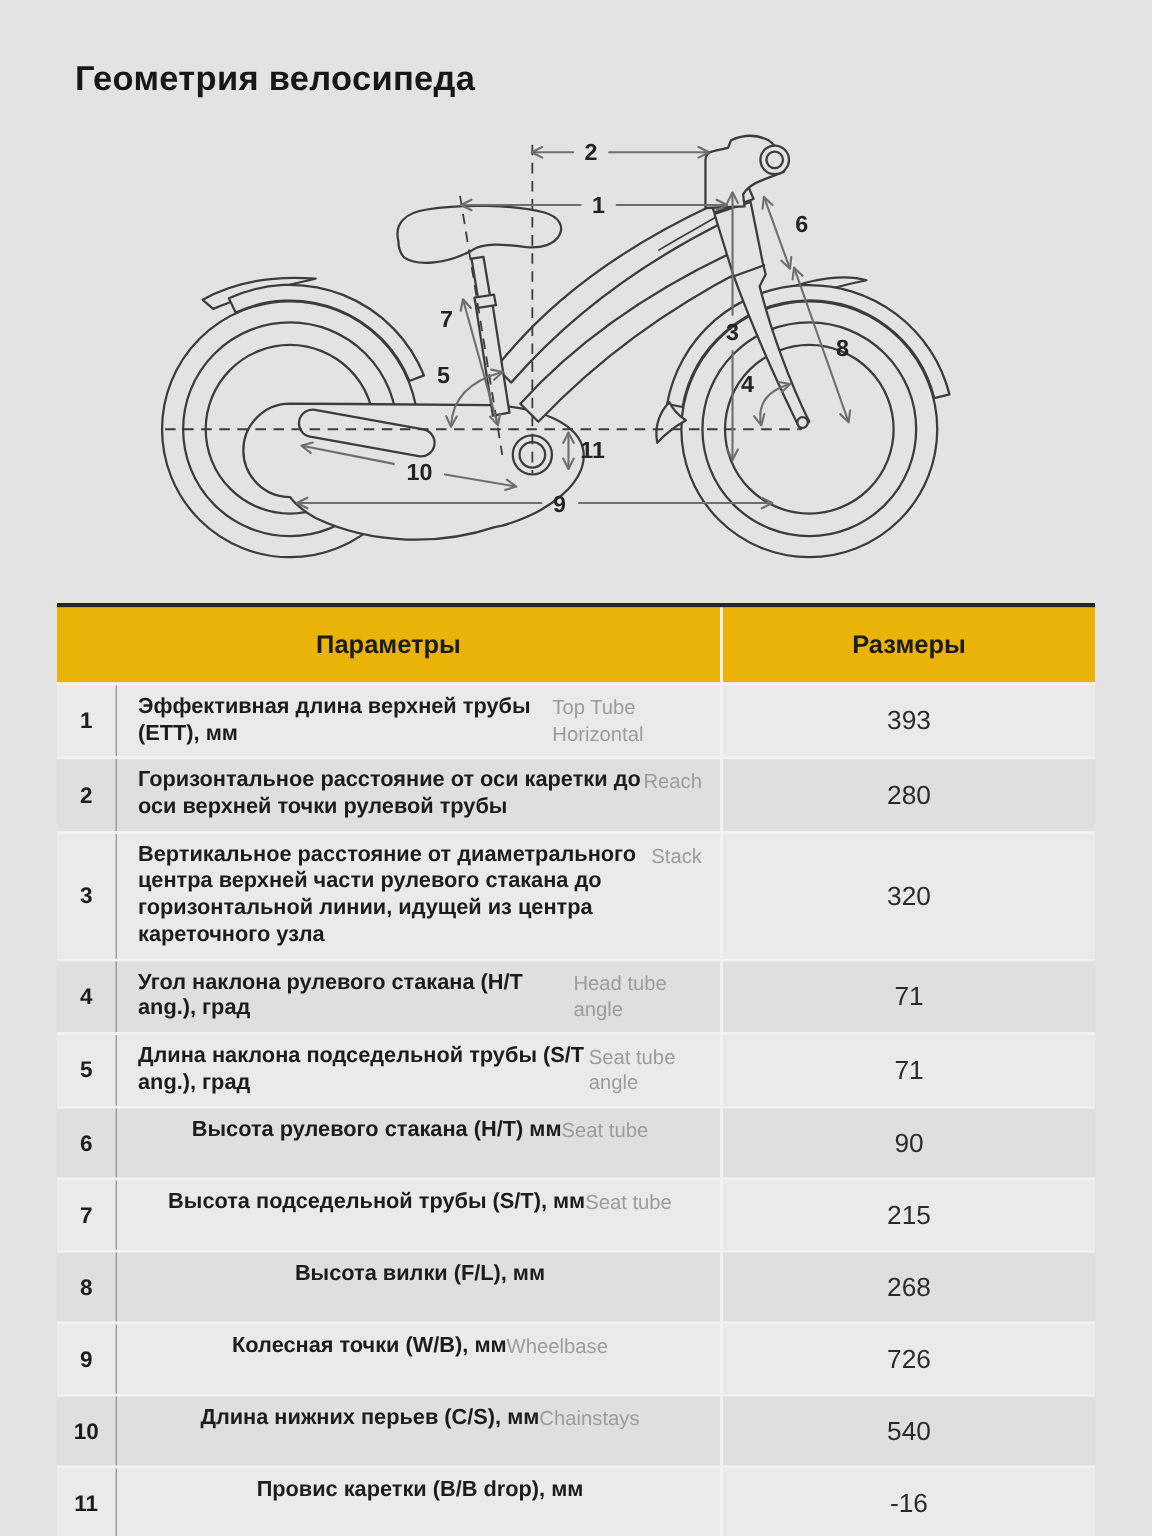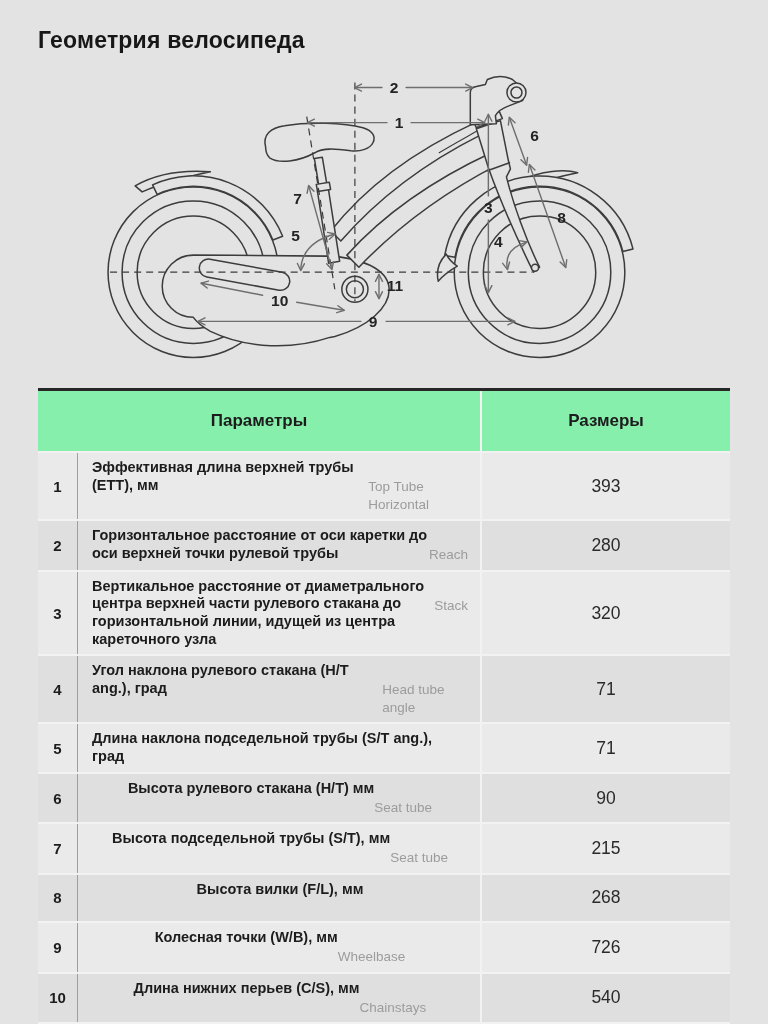--- a/index.html
+++ b/index.html
@@ -4,45 +4,45 @@
 <style>
   html,body{margin:0;padding:0;}
   body{
     width:768px;height:1024px;overflow:hidden;
     background:#e3e3e3;
     font-family:"Liberation Sans",sans-serif;
     -webkit-font-smoothing:antialiased;
   }
   .page{width:768px;height:1024px;position:relative;}
   .page-title{
-    margin:0;padding:27px 0 0 38px;
+    margin:12px;padding:27px 0 0 38px;
     font-size:23px;font-weight:700;color:#171717;letter-spacing:.2px;
   }
   .diagram-wrap{margin:10px 0 0 98px;width:572px;height:312px;}
   .diagram-wrap svg{display:block;}
   .dim-label{font:700 15.5px "Liberation Sans",sans-serif;fill:#232323;}
 
   .geo-table{
     margin:12px 38px 0 38px;
     border-top:3px solid #262626;
     border-bottom:2px solid #f2f2f2;
   }
-  .thead{display:flex;background:#86efac;height:60px;}
+  .thead{display:flex;background:#eab308;height:50px;}
   .th{display:flex;align-items:center;justify-content:center;
       font-weight:700;font-size:17px;color:#1c1c1c;}
   .th-params{flex:1;border-right:2px solid #f2f2f2;}
   .th-sizes{width:248px;}
   .tr{display:flex;border-top:2px solid #f2f2f2;background:#eaeaea;}
   .tr.alt{background:#dfdfdf;}
   .td-num{width:39px;flex:none;display:flex;align-items:center;justify-content:center;
       font-weight:700;font-size:15px;color:#1c1c1c;border-right:1px solid #9f9f9f;}
   .td-name{flex:1;padding:6px 12px 6px 14px;display:flex;
       justify-content:center;border-right:2px solid #f2f2f2;min-height:34px;}
   .param-name{font-size:14.5px;font-weight:700;color:#1c1c1c;line-height:1.22;}
-  .param-sub{font-size:13.5px;font-weight:500;color:#9c9c9c;line-height:1.3;margin-top:19px;}
+  .param-sub{font-size:13.5px;font-weight:500;color:#9c9c9c;line-height:1.3;margin-top:0;}
   .td-val{width:248px;flex:none;display:flex;align-items:center;justify-content:center;
       font-size:17.5px;font-weight:400;color:#2a2a2a;}
 </style>
 </head>
 <body>
 
 <div class="page">
 
   <h1 class="page-title">Геометрия велосипеда</h1>
 
@@ -205,20 +205,21 @@
         <div class="param-name">Угол наклона рулевого стакана (H/T ang.), град</div>
         <div class="param-sub">Head tube angle</div>
       </div>
       <div class="td-val">71</div>
     </div>
 
     <div class="tr">
       <div class="td-num">5</div>
       <div class="td-name">
         <div class="param-name">Длина наклона подседельной трубы (S/T ang.), град</div>
+        <div class="param-sub">Seat tube angle</div>
       </div>
       <div class="td-val">71</div>
     </div>
 
     <div class="tr alt">
       <div class="td-num">6</div>
       <div class="td-name">
         <div class="param-name">Высота рулевого стакана (H/T) мм</div>
         <div class="param-sub">Seat tube</div>
       </div>

